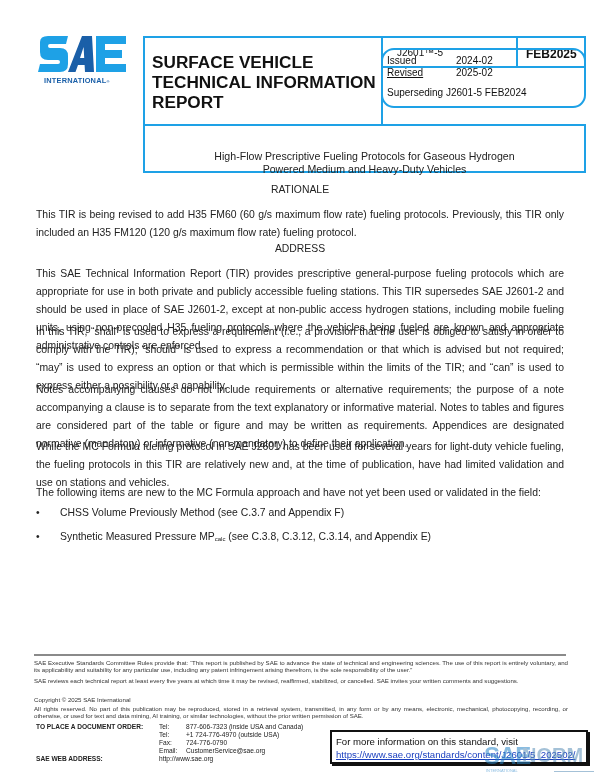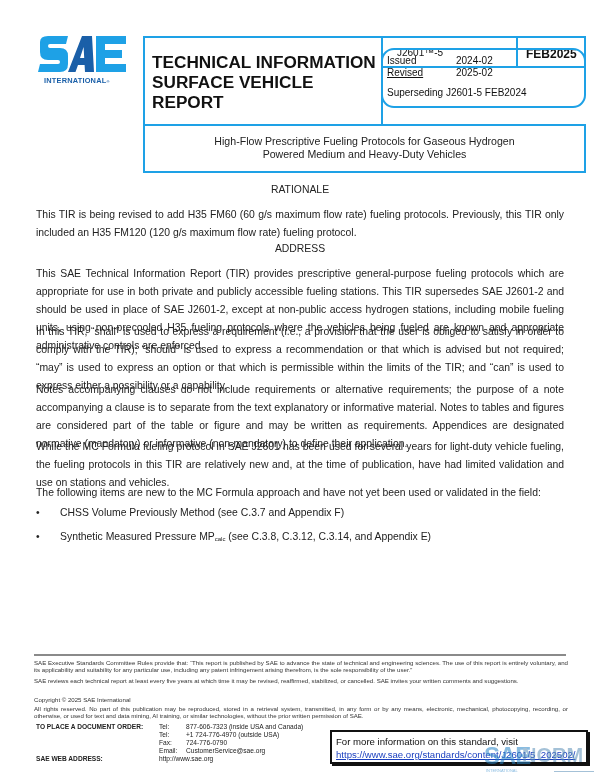--- a/index.html
+++ b/index.html
@@ -17,21 +17,21 @@
   .hdr-title { position:absolute; left:7px; top:14px; font-size:17.2px; font-weight:bold; line-height:20px; color:#111; }
   .hdr-right { position:absolute; left:238px; top:0; width:205px; height:66px; }
   .cell { position:absolute; border:2px solid #1ea1e6; box-sizing:border-box; }
   .c-num { left:0; top:0; width:137px; height:32px; }
   .c-date { left:135px; top:0; width:70px; height:32px; }
   .c-info { left:0; top:12px; width:205px; height:60px;border-radius:13px; }
   .c-num span { position:absolute; left:14px; top:9px; font-size:10px; }
   .c-date span { position:absolute; left:8px; top:9px; font-size:12px; font-weight:bold; }
   .info-row { position:absolute; font-size:10px; }
   .subtitle-box { left:143px; top:124px; width:443px; height:49px; border:2px solid #1ea1e6; box-sizing:border-box; text-align:center; }
-  .subtitle-box div { font-size:10.6px; line-height:13px; margin-top:9px; color:#222; }
+  .subtitle-box div { font-size:10.6px; line-height:13px; margin-top:24px; color:#222; }
 
   .heading { position:absolute; left:0; width:600px; text-align:center; font-size:10.4px; color:#222; }
   .para { position:absolute; left:36px; width:528px; font-size:10.4px; line-height:18px; color:#222; text-align:justify; }
   .para.nojust { text-align:left; }
   .bullet { position:absolute; left:36px; font-size:10.4px; color:#222; }
   .bullet .dot { position:absolute; left:0; top:0; }
   .bullet .txt { position:absolute; left:24px; top:0; white-space:nowrap; }
   sub { font-size:6px; vertical-align:baseline; position:relative; top:1px; }
 
   .rule { left:34px; top:654px; width:532px; height:2px; background:#8a8a8a; }
@@ -60,22 +60,22 @@
     <path d="M30 36 L44 0 L54 0 L56 36 L47 36 L46.6 29 L40 29 L37.5 36 Z M42 22 L46.2 22 L45.6 11 Z" fill="#1a5fa8"></path>
 
     <path d="M58 0 L88 0 L88 8 L67 8 L67 14 L84 14 L84 22 L67 22 L67 28 L88 28 L88 36 L58 36 Z" fill="#1ea1e6"></path>
   </svg>
   <div class="logo-sub"><span>INTERNATIONAL</span><span style="font-size:4px;">®</span></div>
 </div>
 
 <div class="abs hdr">
   <div class="hdr-left">
     <div class="hdr-title">
+      <div>SURFACE VEHICLE</div>
       <div>TECHNICAL INFORMATION</div>
-      <div>SURFACE VEHICLE</div>
       <div>REPORT</div>
     </div>
   </div>
   <div class="hdr-right">
     <div class="cell c-num">
         <span>J2601™-5</span>
       </div>
     <div class="cell c-date">
         <span>FEB2025</span>
       </div>

